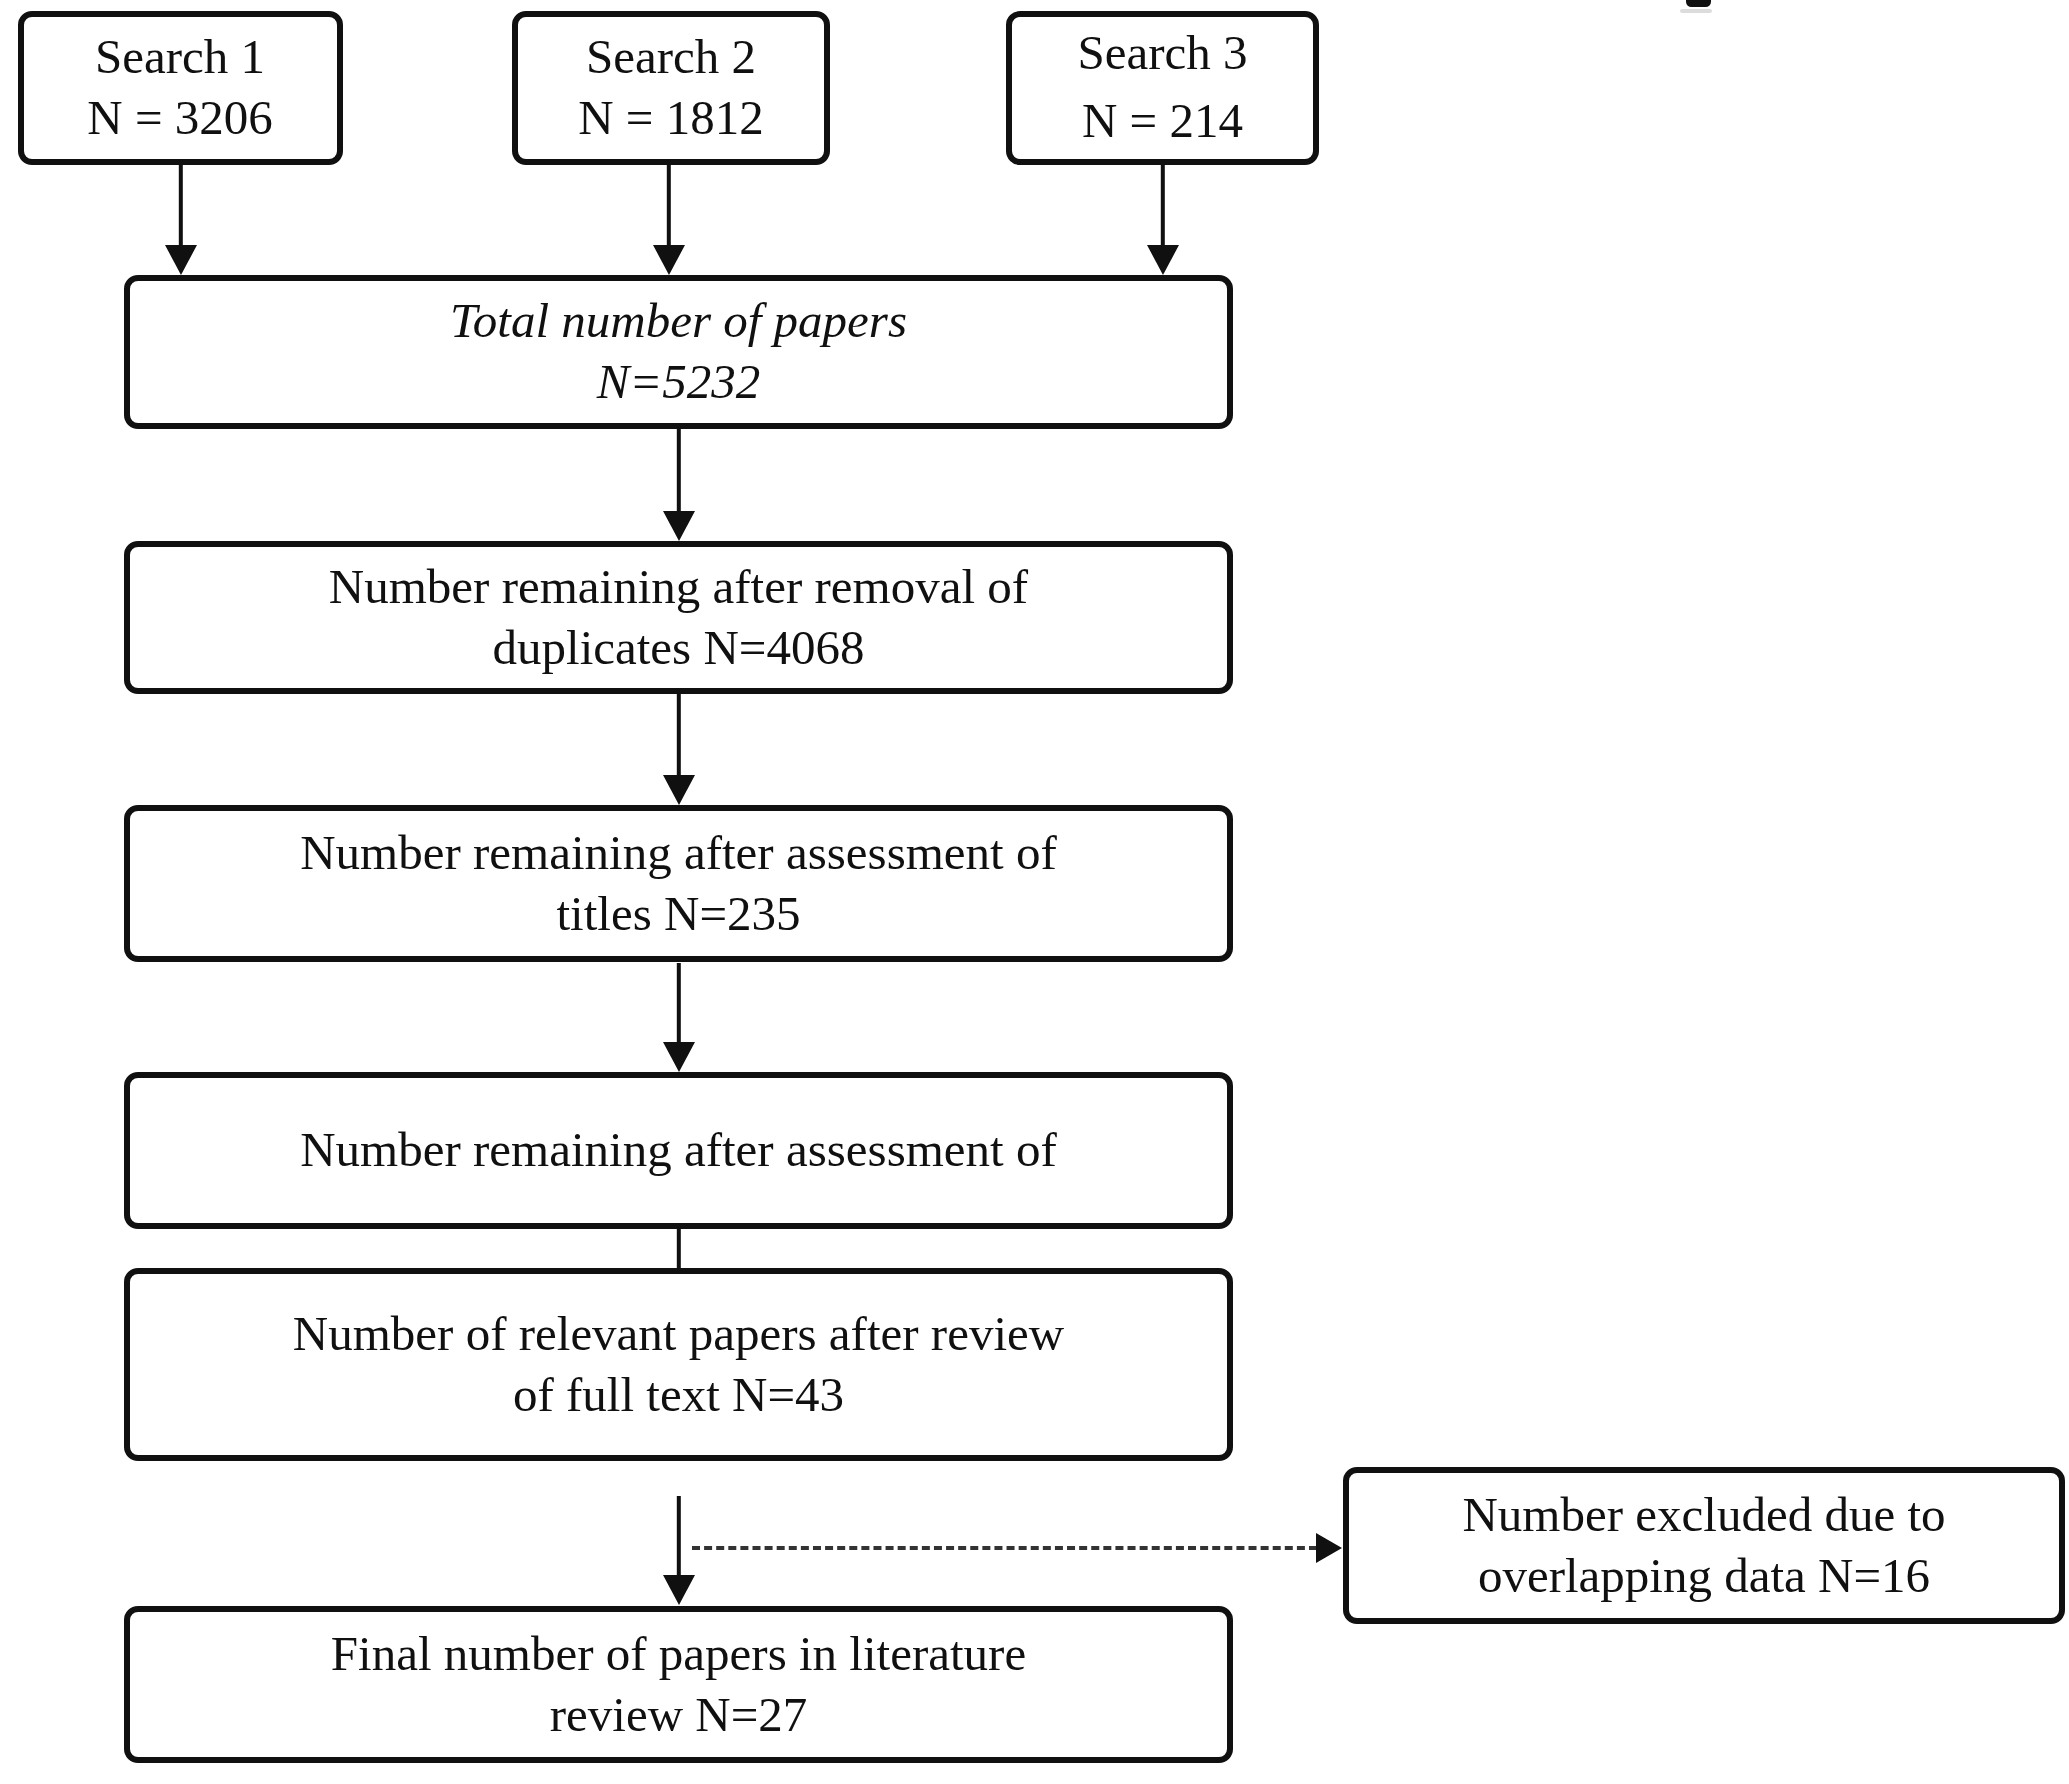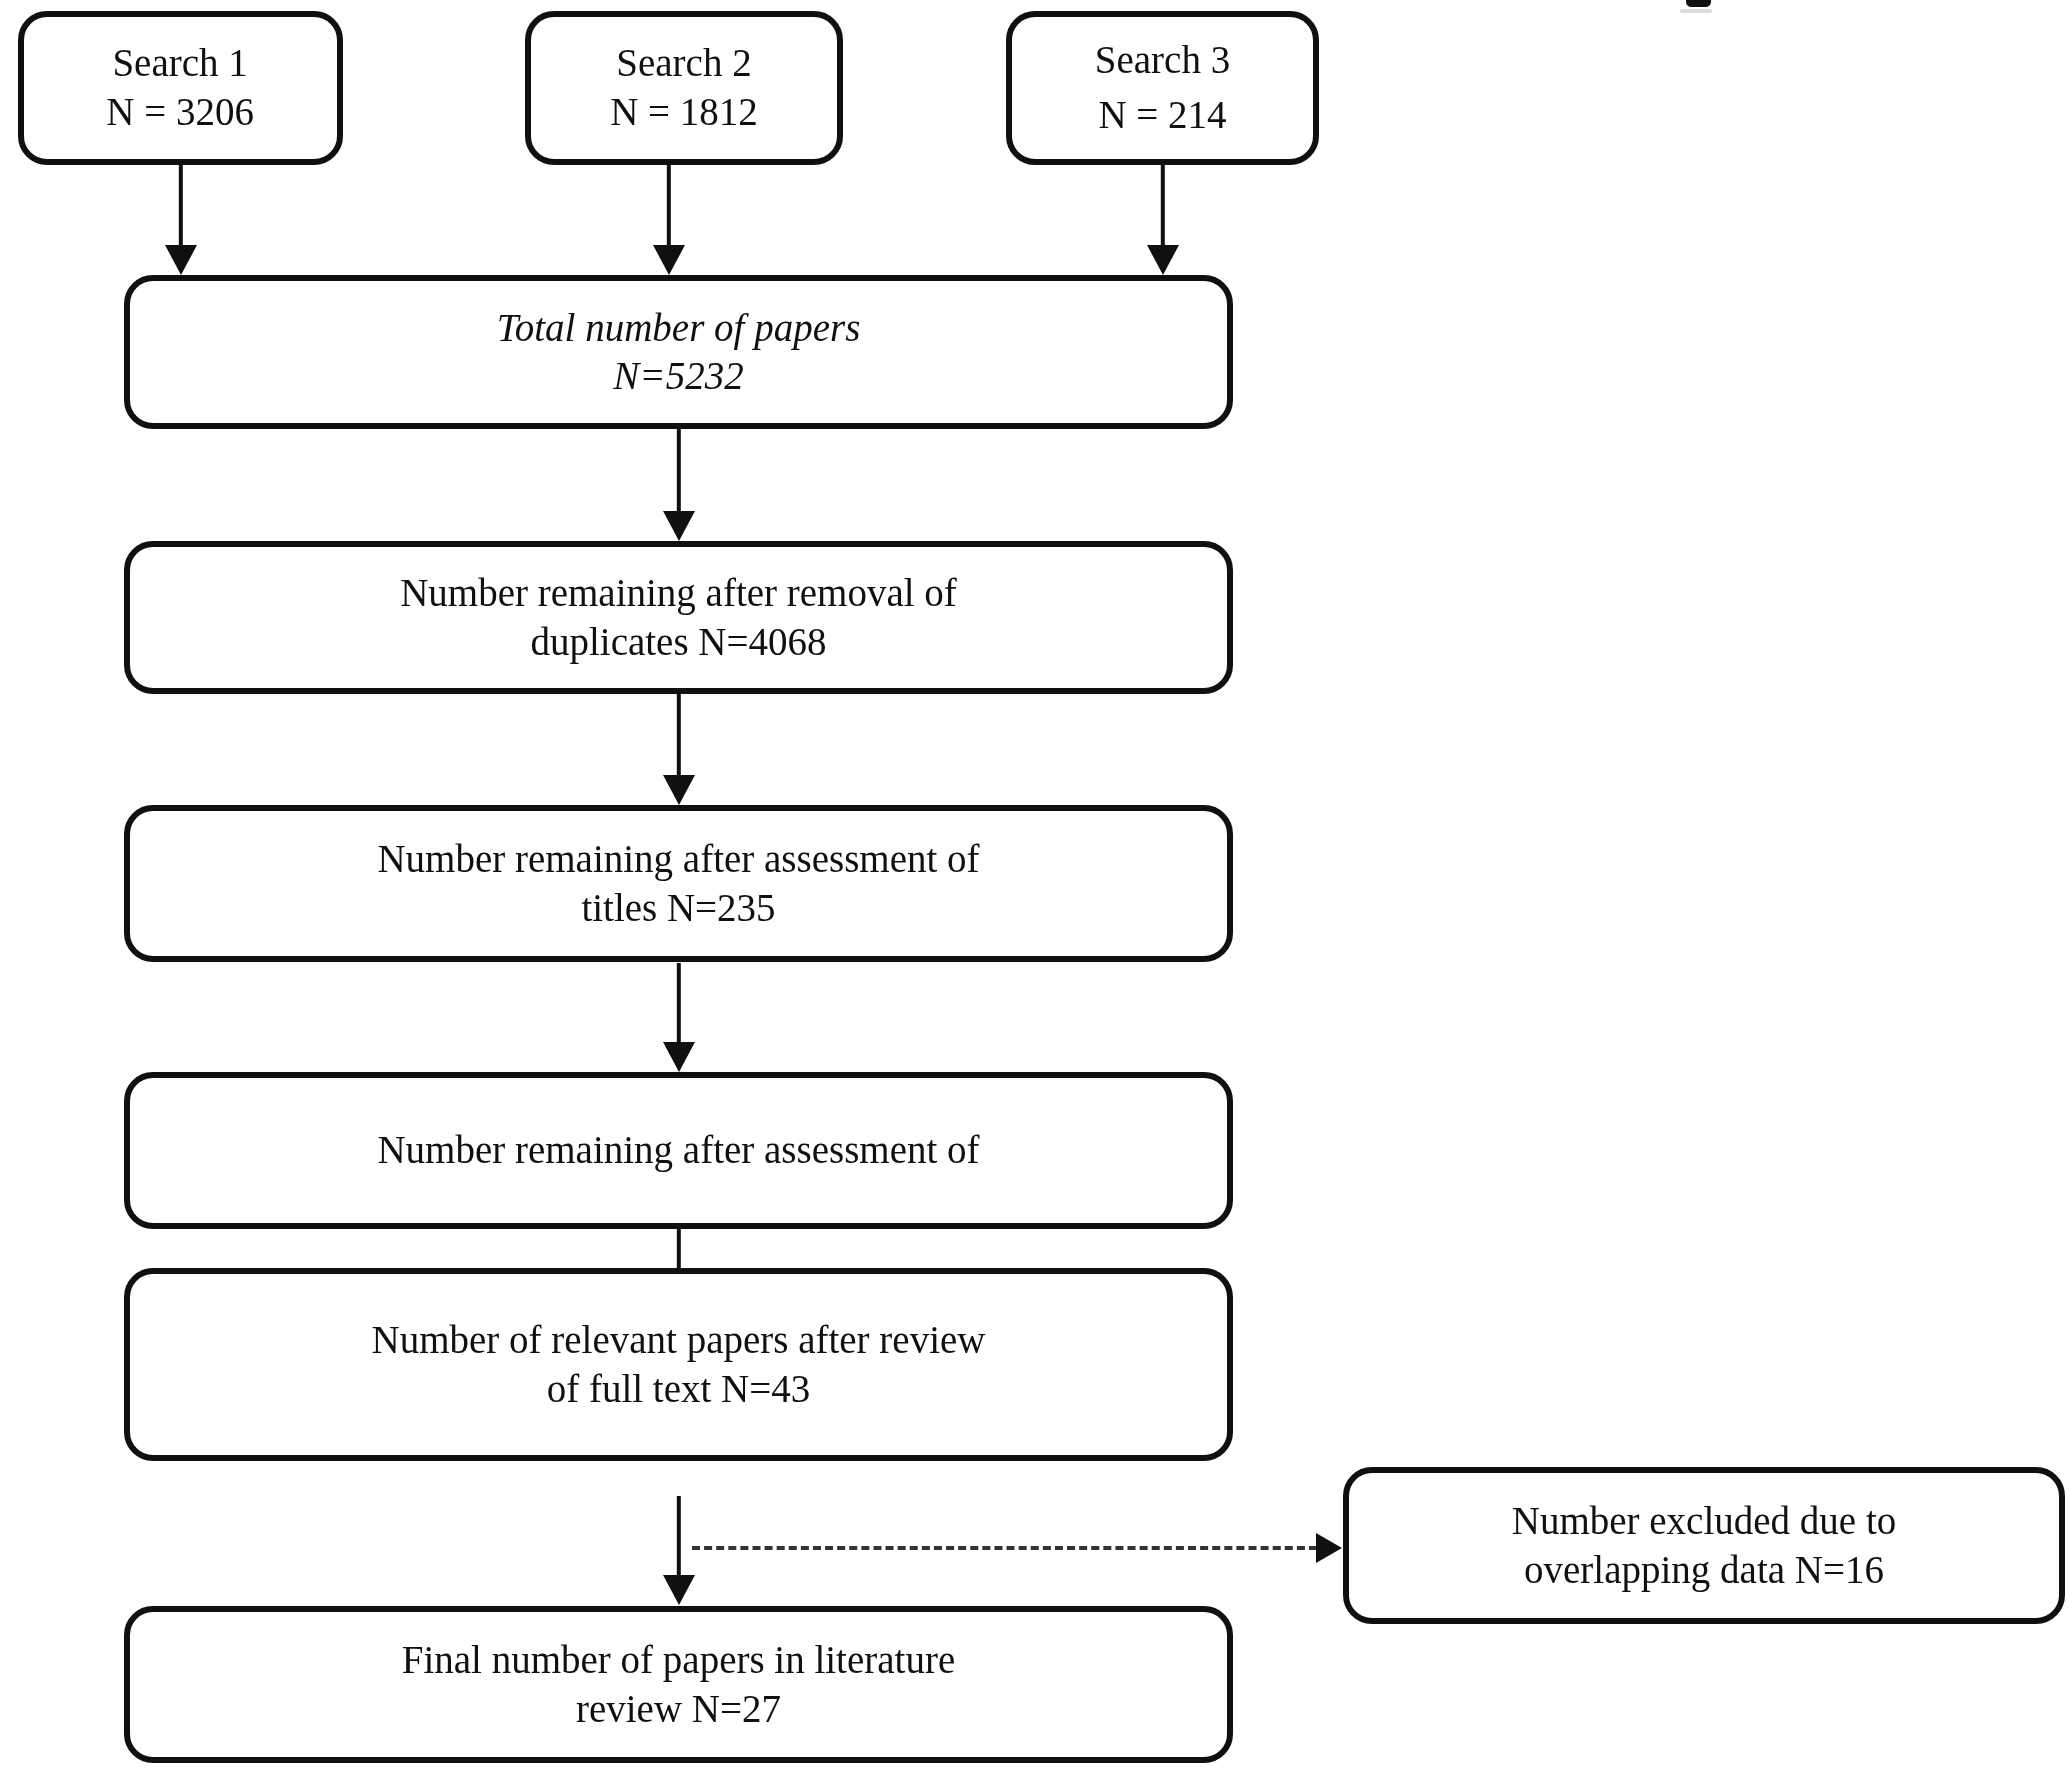--- a/index.html
+++ b/index.html
@@ -12,27 +12,27 @@
     height: 1785px;
     background: #ffffff;
     overflow: hidden;
     color: #101010;
   }
 
   .node {
     position: absolute;
     background: #ffffff;
     border: 6.2px solid #101010;
-    border-radius: 29px;
+    border-radius: 14px;
     display: flex;
     flex-direction: column;
     align-items: center;
     justify-content: center;
     text-align: center;
-    font-size: 39px;
+    font-size: 49px;
     line-height: 1.24;
     color: #101010;
     padding: 0 16px;
   }
 
   .node .ln { display: block; white-space: nowrap; }
 
   
   .varrow { position: absolute; width: 32px; }
   .varrow .shaft {
@@ -73,21 +73,21 @@
 </style>
 </head>
 <body>
 
 <div class="canvas">
 
   <div class="node" style="left:17.6px; top:10.6px; width:325px; height:154px;">
     <span class="ln">Search 1</span>
     <span class="ln">N = 3206</span>
   </div>
-  <div class="node" style="left:525px; top:10.6px; width:318px; height:154px;">
+  <div class="node" style="left:512px; top:10.6px; width:318px; height:154px;">
     <span class="ln">Search 2</span>
     <span class="ln">N = 1812</span>
   </div>
   <div class="node" style="left:1006px; top:10.6px; width:313px; height:154px;gap:7px;">
     <span class="ln">Search 3</span>
     <span class="ln">N = 214</span>
   </div>
 
   <div class="varrow" style="left:165px; top:164px; height:111px;">
     <div class="shaft"></div>

